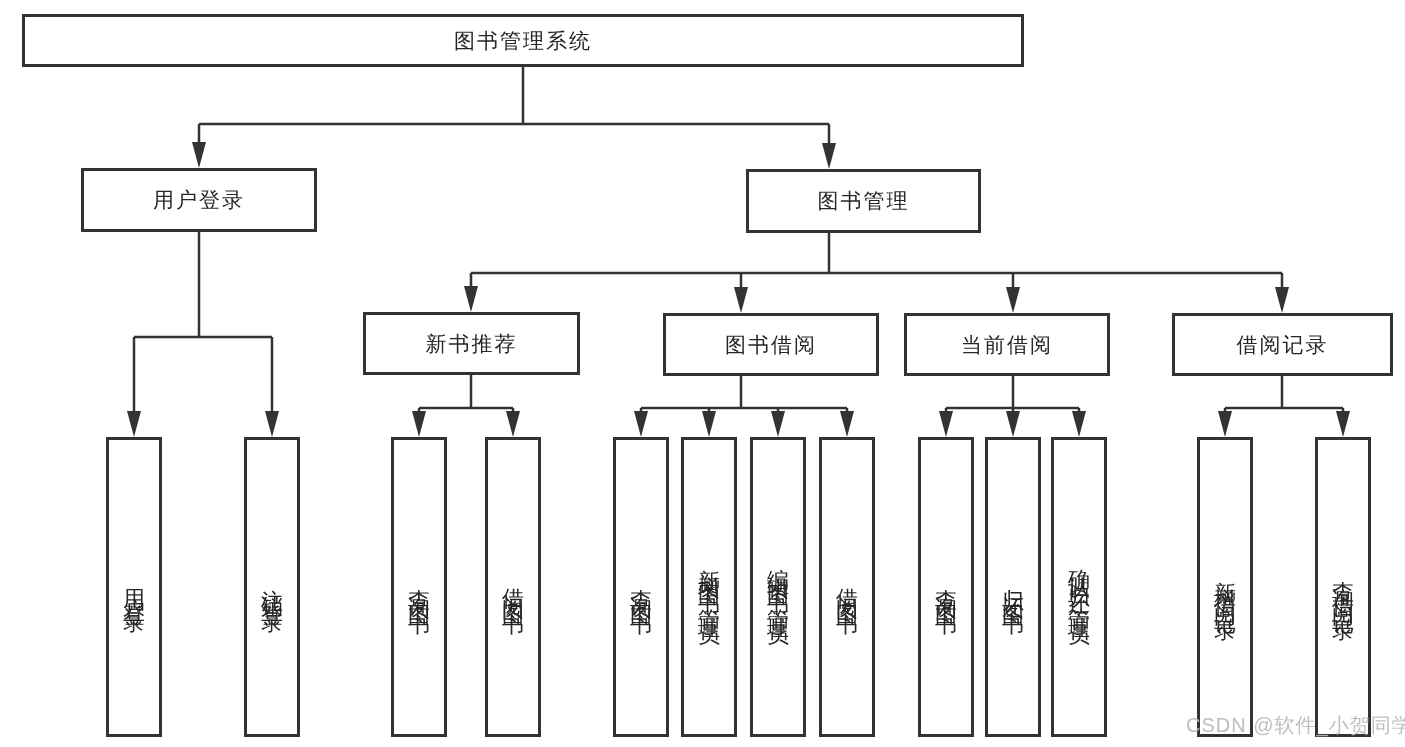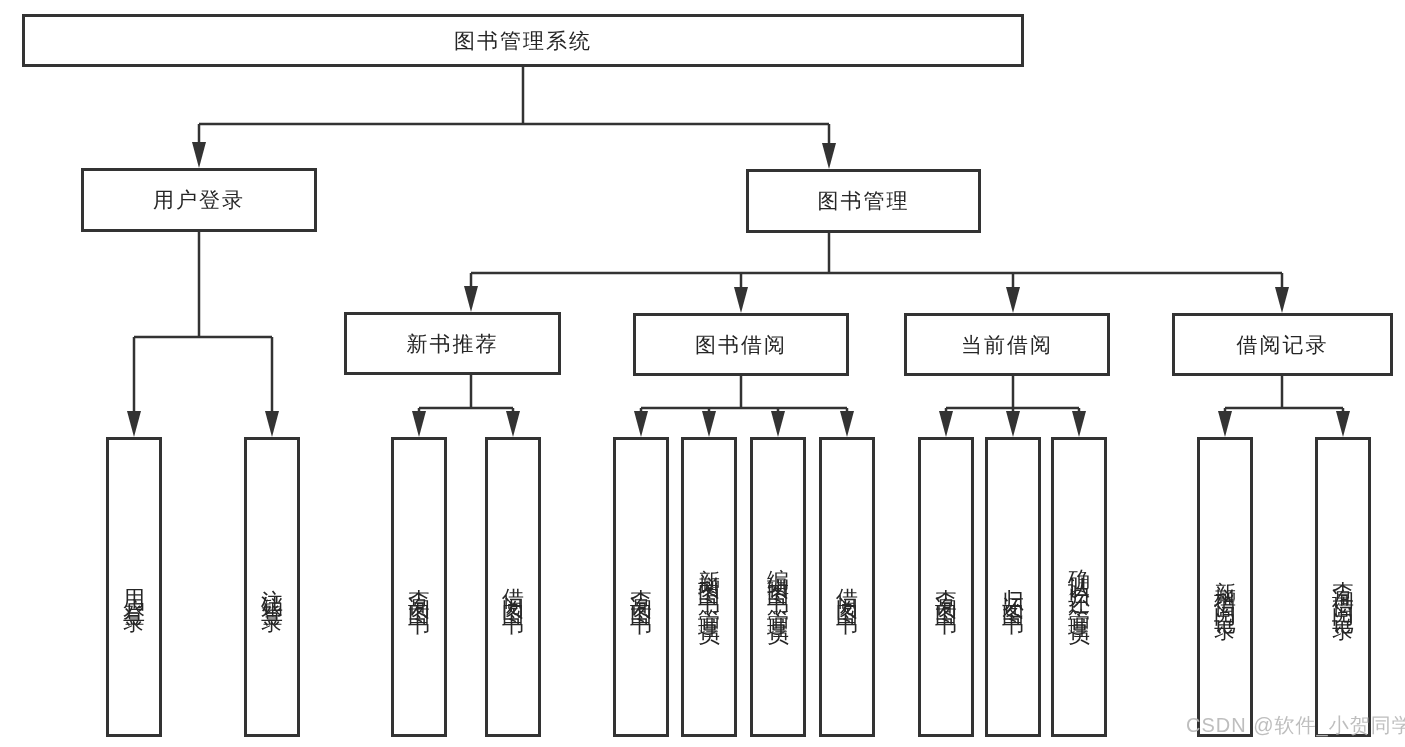--- a/index.html
+++ b/index.html
@@ -135,24 +135,24 @@
     <span class="h-label">图书管理系统</span>
   </div>
 
   <div class="box" style="left:81px; top:168px; width:236px; height:64px;">
     <span class="h-label">用户登录</span>
   </div>
   <div class="box" style="left:711px; top:169px; width:235px; height:64px;margin-left:35px;">
     <span class="h-label">图书管理</span>
   </div>
 
-  <div class="box" style="left:344px; top:312px; width:217px; height:63px;">
+  <div class="box" style="left:363px; top:312px; width:217px; height:63px;">
     <span class="h-label">新书推荐</span>
   </div>
-  <div class="box" style="left:633px; top:313px; width:216px; height:63px;">
+  <div class="box" style="left:663px; top:313px; width:216px; height:63px;">
     <span class="h-label">图书借阅</span>
   </div>
   <div class="box" style="left:904px; top:313px; width:206px; height:63px;font-family:Liberation Mono, monospace;">
     <span class="h-label">当前借阅</span>
   </div>
   <div class="box" style="left:1172px; top:313px; width:221px; height:63px;">
     <span class="h-label">借阅记录</span>
   </div>
 
   <div class="box leaf" style="left:106px; top:437px; width:56px; height:300px;">

